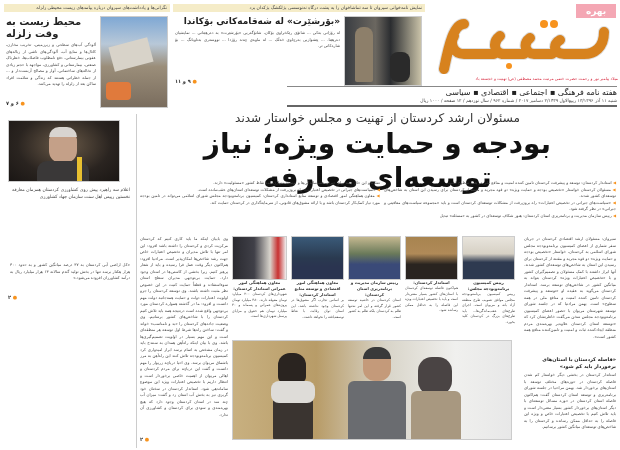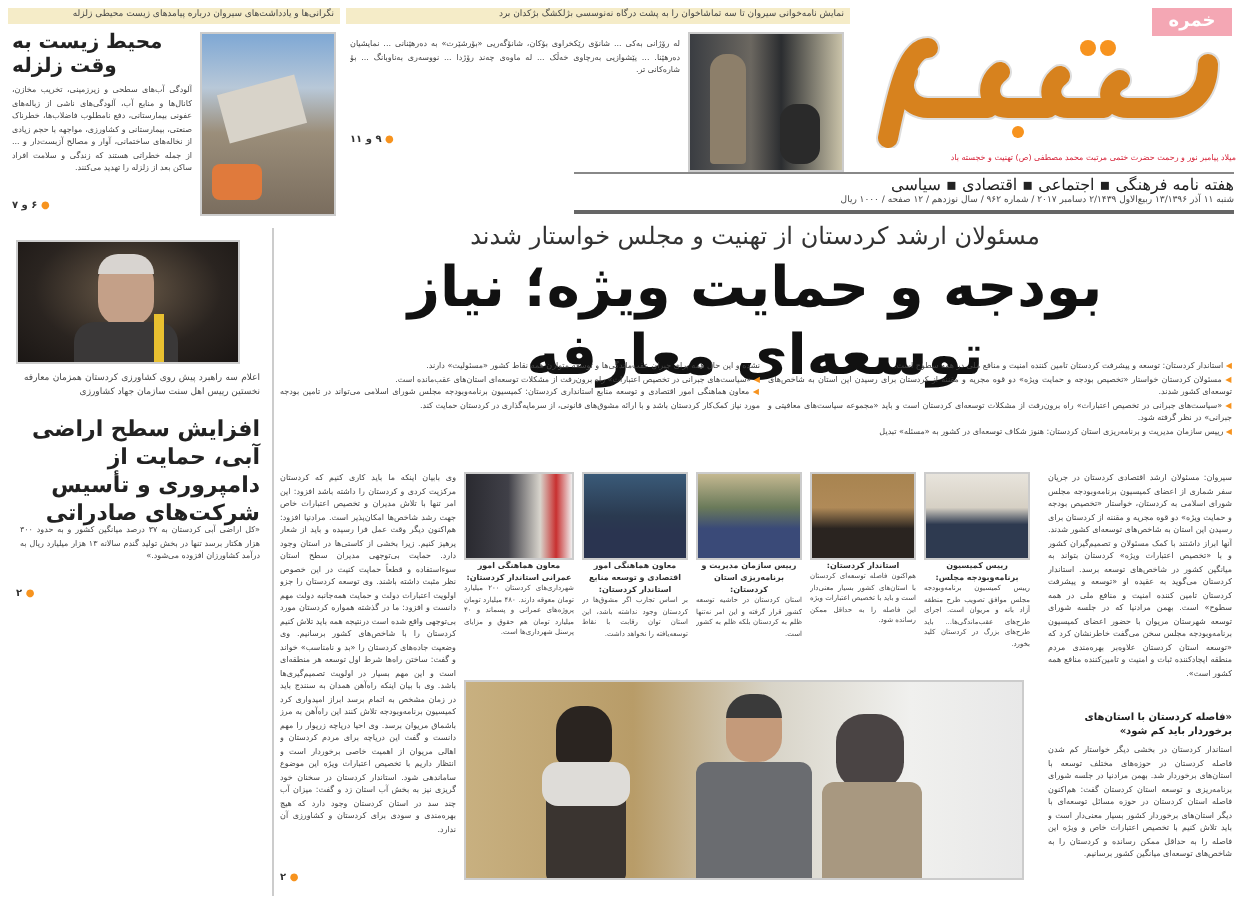--- a/index.html
+++ b/index.html
@@ -10,21 +10,21 @@
 .photo{border:1px solid #ccc;overflow:hidden}
 .pagenum{font-size:5px;font-weight:bold;color:#333}
 .bullet{color:#f7931e}
 .cap{font-size:4px;line-height:6px;color:#333;text-align:center}
 .cap b{font-weight:bold}
 </style>
 </head>
 <body>
 
 <div class="abs" style="left:430px;top:0;width:190px;height:100px;">
-  <div class="abs" style="right:4px;top:4px;width:40px;height:14px;background:#f4a7b4;color:#fff;font-size:9px;font-weight:bold;text-align:center;line-height:14px;">خمره</div>
+  <div class="abs" style="right:4px;top:4px;width:40px;height:14px;background:#f4a7b4;color:#fff;font-size:9px;font-weight:bold;text-align:center;line-height:14px;">بهره</div>
   <div class="abs" style="left:4px;top:14px;width:178px;height:60px;">
     <svg width="178" height="60" viewBox="0 0 178 60">
       <path d="M170 18 C170 34 160 40 150 40 L130 40 C120 40 118 30 126 26 M118 40 L100 40 C92 40 88 30 96 24 M90 40 L70 40 C60 40 58 28 66 22 M60 40 L30 40 C20 40 15 30 20 22 M30 10 C20 10 15 30 10 55" stroke="#f7931e" stroke-width="10" fill="none" stroke-linecap="round"></path>
       <path d="M170 18 C170 34 160 40 150 40 L130 40 C120 40 118 30 126 26 M118 40 L100 40 C92 40 88 30 96 24 M90 40 L70 40 C60 40 58 28 66 22 M60 40 L30 40 C20 40 15 30 20 22 M30 10 C20 10 15 30 10 55" stroke="#222" stroke-width="12" fill="none" stroke-linecap="round" opacity="0.15"></path>
       <circle cx="110" cy="10" r="4" fill="#f7931e"></circle>
       <circle cx="120" cy="10" r="4" fill="#f7931e"></circle>
       <circle cx="75" cy="52" r="3" fill="#f7931e"></circle>
     </svg>
   </div>
   <div class="abs" style="right:2px;top:76px;font-size:4px;color:#d6243a;white-space:nowrap;">میلاد پیامبر نور و رحمت حضرت ختمی مرتبت محمد مصطفی (ص) تهنیت و خجسته باد</div>
@@ -32,20 +32,21 @@
 <div class="abs" style="right:3px;top:86px;width:330px;font-size:8px;font-weight:normal;color:#222;white-space:nowrap;border-top:1px solid #888;padding-top:1px;">هفته نامه فرهنگی ▪ اجتماعی ▪ اقتصادی ▪ سیاسی</div>
 <div class="abs" style="right:3px;top:98px;width:330px;font-size:4.5px;color:#444;white-space:nowrap;border-bottom:2px solid #666;padding-bottom:2px;">شنبه ۱۱ آذر ۱۳/۱۳۹۶ ربیع‌الاول ۲/۱۴۳۹ دسامبر ۲۰۱۷ / شماره ۹۶۲ / سال نوزدهم / ۱۲ صفحه / ۱۰۰۰ ریال</div>
 
 <div class="abs" style="left:173px;top:4px;width:252px;height:84px;">
   <div class="strip">نمایش نامه‌خوانی سیروان تا سه تماشاخوان را به پشت درگاه نه‌نوسسی بژلکشگ بژکدان برد</div>
   <div class="abs photo" style="right:3px;top:12px;width:78px;height:70px;background:linear-gradient(90deg,#3a3d42 0%,#6b6760 40%,#2b2d30 60%,#c9c2a8 100%);">
     <div class="abs" style="left:10px;top:10px;width:18px;height:55px;background:#8d7f6a;border-radius:8px 8px 2px 2px;"></div>
     <div class="abs" style="left:45px;top:35px;width:20px;height:30px;background:#2a2a2a;border-radius:8px;"></div>
   </div>
   <div class="abs" style="left:2px;top:12px;width:165px;">
+    <div style="font-size:9px;font-weight:bold;color:#222;text-align:right;line-height:11px;">«بۆرشێرت» لە شەقامەکانی بۆکاندا</div>
     <div class="smalltxt" style="margin-top:3px;height:48px;overflow:hidden;">لە رۆژانی بەکی ... شانۆی رێکخراوی بۆکان، شانۆگەریی «بۆرشێرت» بە دەرهێنانی ... نمایشیان دەرهێنا. ... پێشوازیی بەرچاوی خەڵک ... لە ماوەی چەند رۆژدا ... نووسەری بەناوبانگ ... بۆ شارەکانی تر.</div>
     <div class="pagenum" style="text-align:left;"><span class="bullet">●</span> <span>۹ و ۱۱</span></div>
   </div>
 </div>
 
 <div class="abs" style="left:4px;top:4px;width:166px;height:106px;">
   <div class="strip">نگرانی‌ها و یادداشت‌های سیروان درباره پیامدهای زیست محیطی زلزله</div>
   <div class="abs photo" style="left:96px;top:12px;width:68px;height:92px;background:linear-gradient(180deg,#7fa8d4 0%,#b8c8d8 30%,#9b8e7a 55%,#7a6d5e 100%);">
     <div class="abs" style="left:10px;top:25px;width:40px;height:25px;background:#d8d3c9;transform:rotate(-15deg);"></div>
     <div class="abs" style="left:5px;top:65px;width:25px;height:18px;background:#e07a3c;border-radius:4px;"></div>
@@ -128,19 +129,18 @@
 </div>
 
 <div class="abs" style="left:4px;top:114px;width:130px;height:332px;">
   <div class="abs photo" style="left:4px;top:6px;width:112px;height:62px;background:radial-gradient(ellipse at 50% 40%,#6a5a48 0%,#2a2420 60%,#1a1614 100%);">
     <div class="abs" style="left:40px;top:8px;width:28px;height:34px;background:#c4a088;border-radius:12px;"></div>
     <div class="abs" style="left:40px;top:6px;width:28px;height:10px;background:#d8d4d0;border-radius:12px 12px 0 0;"></div>
     <div class="abs" style="left:28px;top:40px;width:52px;height:22px;background:#3a3838;border-radius:10px 10px 0 0;"></div>
     <div class="abs" style="left:68px;top:36px;width:5px;height:26px;background:#e8c030;"></div>
   </div>
   <div class="abs smalltxt" style="right:4px;top:72px;width:118px;font-size:4.5px;line-height:7px;">اعلام سه راهبرد پیش روی کشاورزی کردستان همزمان معارفه نخستین رییس اهل سنت سازمان جهاد کشاورزی</div>
-  <div class="abs" style="right:4px;top:94px;width:122px;font-size:11px;font-weight:bold;color:#222;line-height:14px;text-align:right;">افزایش سطح اراضی آبی، حمایت از دامپروری و تأسیس شرکت‌های صادراتی</div>
   <div class="abs smalltxt" style="right:4px;top:148px;width:120px;">«کل اراضی آبی کردستان به ۳۷ درصد میانگین کشور و به حدود ۳۰۰ هزار هکتار برسد تنها در بخش تولید گندم سالانه ۱۳ هزار میلیارد ریال به درآمد کشاورزان افزوده می‌شود.»</div>
   <div class="abs pagenum" style="left:4px;top:180px;"><span class="bullet">●</span> <span>۲</span></div>
 
 </div>
 
 <div class="abs" style="left:136px;top:114px;width:1px;height:334px;background:#ccc;"></div>
 
 </body></html>

